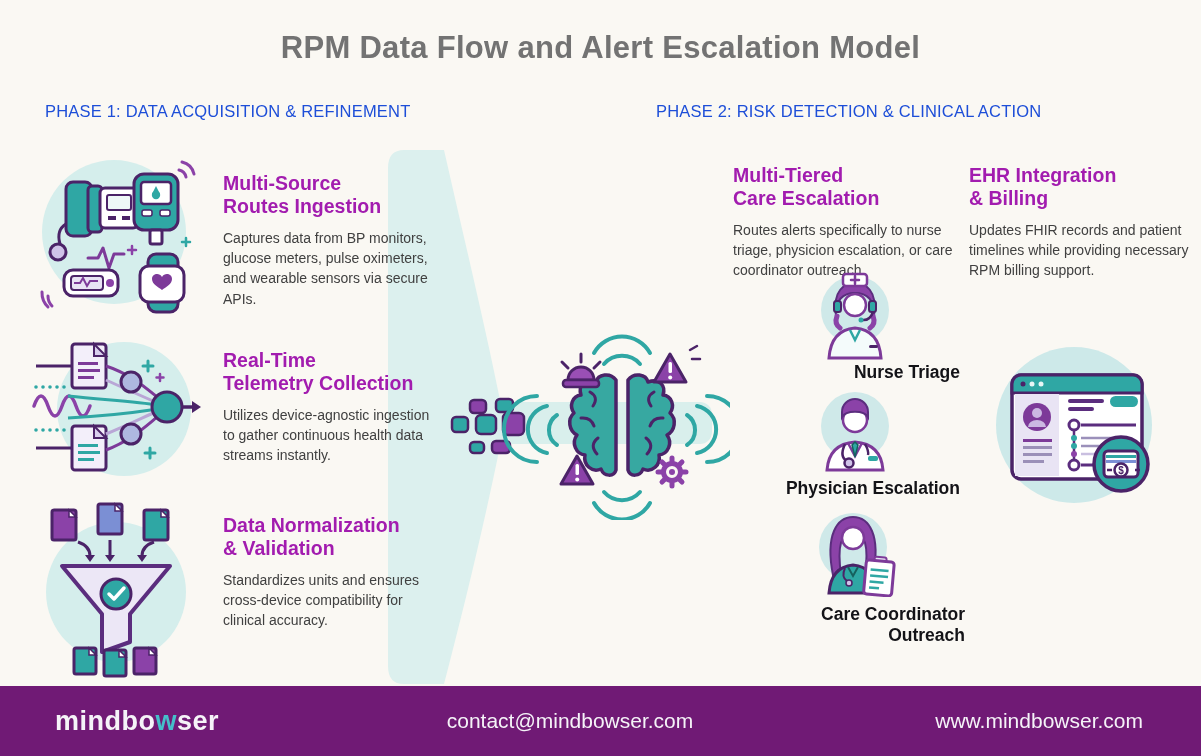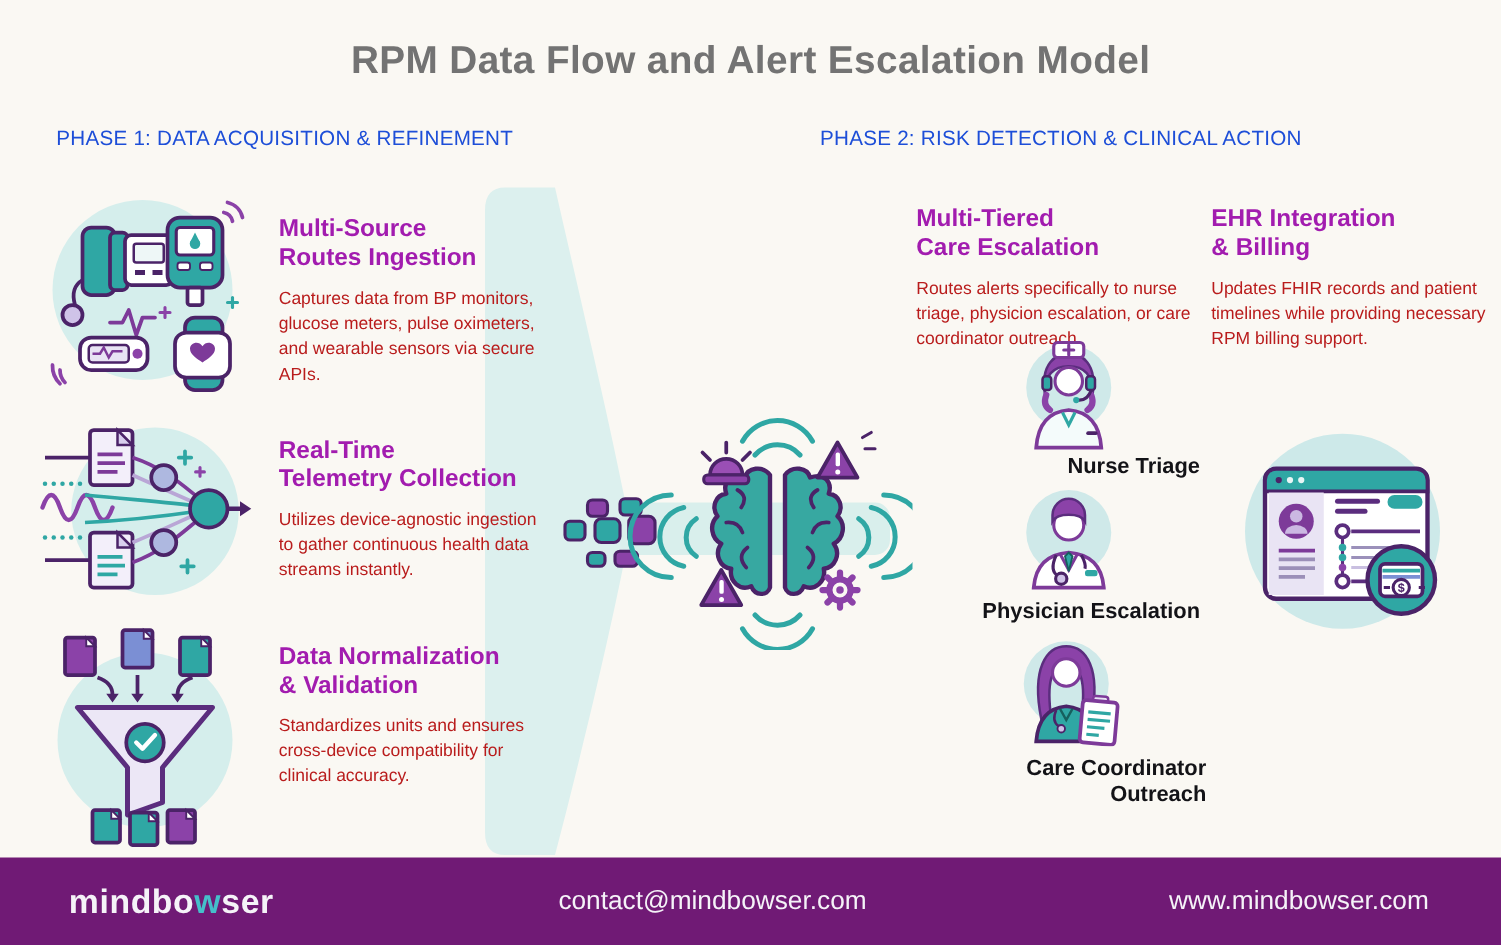--- a/index.html
+++ b/index.html
@@ -4,21 +4,21 @@
 <style>
   html,body{margin:0;padding:0;background:#e8e8e8;}
   .canvas{position:relative;width:1201px;height:756px;background:#faf8f3;
     font-family:"Liberation Sans",sans-serif;overflow:hidden;}
   .title{position:absolute;top:30px;left:0;width:100%;text-align:center;
     font-size:31px;font-weight:800;color:#737373;letter-spacing:.3px;margin:0;}
   .phase-label{position:absolute;font-size:16.5px;font-weight:400;color:#1d4ed8;letter-spacing:.2px;}
   .p1l{left:45px;top:102px;} .p2l{left:656px;top:102px;}
   .block{position:absolute;}
   .h{font-size:19.5px;font-weight:700;color:#a21caf;line-height:1.2;}
-  .b{font-size:14px;color:#b91c1c;line-height:1.45;margin-top:9px;}
+  .b{font-size:14px;color:#404040;line-height:1.45;margin-top:9px;}
   .tier-label{position:absolute;width:210px;text-align:right;font-size:17.5px;
     font-weight:700;color:#131317;line-height:1.22;}
   .abs{position:absolute;}
   .footer{position:absolute;left:0;top:686px;width:1201px;height:70px;background:#701a75;
     display:flex;align-items:center;}
   .logo{position:absolute;left:55px;font-size:27px;font-weight:600;color:#f5f3f8;letter-spacing:.5px;}
   .logo .accent{color:#45bfca;}
   .footer-email{position:absolute;left:570px;transform:translateX(-50%);
     font-size:21px;color:#f5f3f8;text-decoration:none;}
   .footer-url{position:absolute;right:58px;font-size:21px;color:#f5f3f8;text-decoration:none;}

